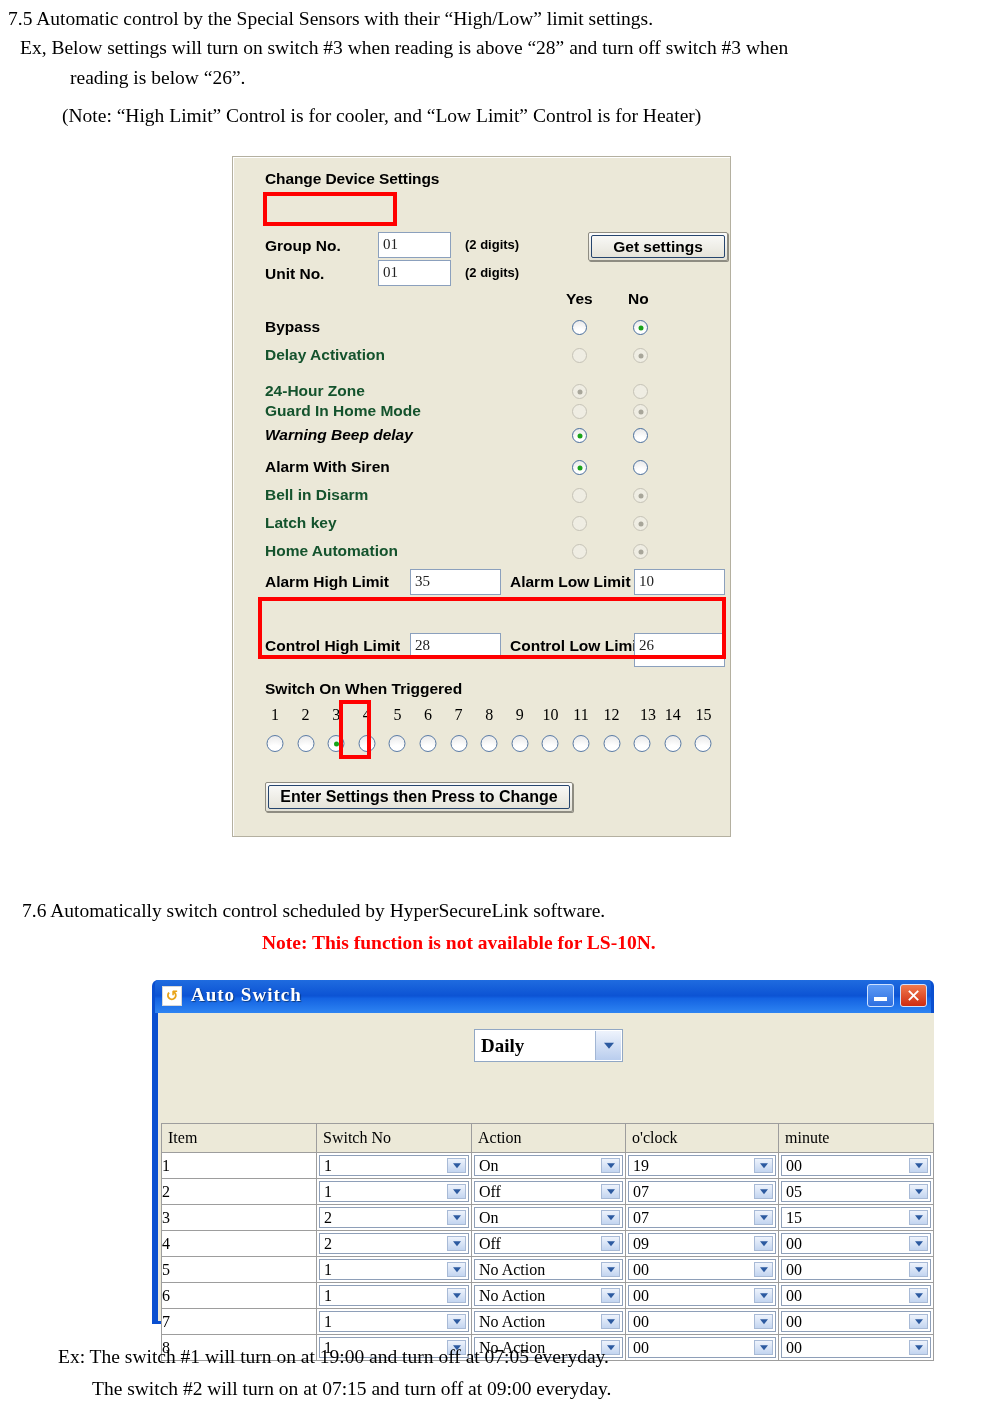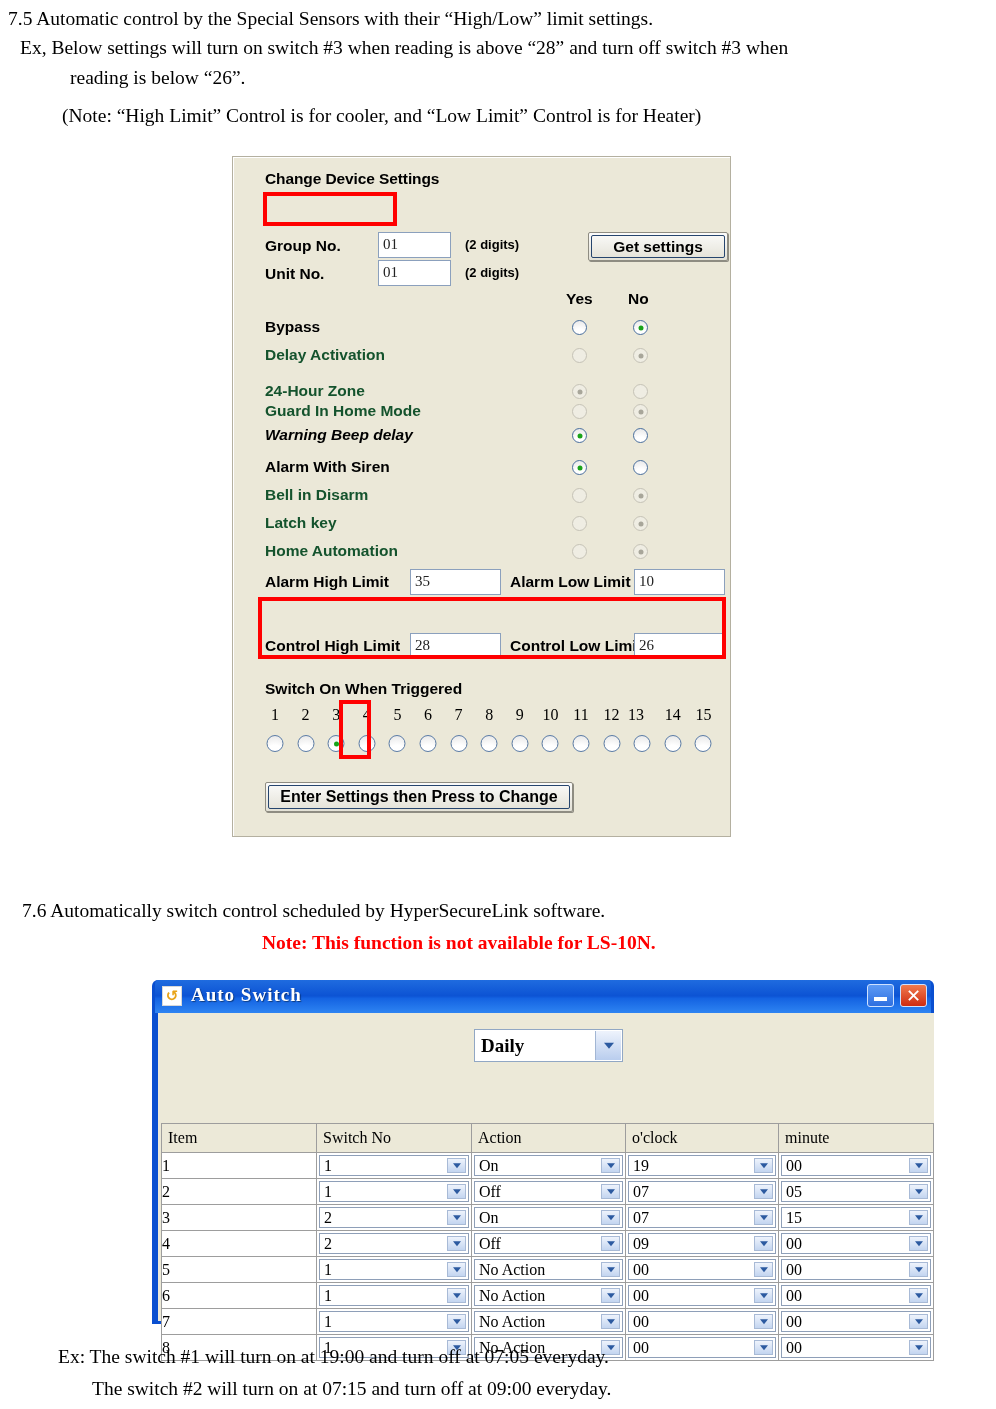--- a/index.html
+++ b/index.html
@@ -523,40 +523,40 @@
     <div class="txtbox" style="left:177px; top:0px; width:91px; height:26px;">35</div>
     <div class="field-label" style="left:277px; top:4px;">Alarm Low Limit</div>
     <div class="txtbox" style="left:401px; top:0px; width:91px; height:26px;">10</div>
   </div>
 
 
   <div class="lim-row" style="top:476px;">
     <div class="field-label" style="left:32px; top:4px;">Control High Limit</div>
     <div class="txtbox" style="left:177px; top:0px; width:91px; height:26px;">28</div>
     <div class="field-label" style="left:277px; top:4px;">Control Low Limit</div>
-    <div class="txtbox" style="left:401px; top:0px; width:91px; height:26px;">26</div>
+    <div class="txtbox" style="left:401px; top:0px; width:91px; height:34px;">26</div>
   </div>
 
   <div id="control-highlight"></div>
 
   <div id="switch-title">Switch On When Triggered</div>
   <div id="switch-nums">
       <div class="sw-num" style="left: 42px;">1</div>
       <div class="sw-num" style="left: 72.6px;">2</div>
       <div class="sw-num" style="left: 103.2px;">3</div>
       <div class="sw-num" style="left: 133.8px;">4</div>
       <div class="sw-num" style="left: 164.4px;">5</div>
       <div class="sw-num" style="left: 195px;">6</div>
       <div class="sw-num" style="left: 225.6px;">7</div>
       <div class="sw-num" style="left: 256.2px;">8</div>
       <div class="sw-num" style="left: 286.8px;">9</div>
       <div class="sw-num" style="left: 317.4px;">10</div>
       <div class="sw-num" style="left: 348px;">11</div>
       <div class="sw-num" style="left: 378.6px;">12</div>
-      <div class="sw-num" style="left: 403px; text-align: right;">13</div>
+      <div class="sw-num" style="left: 415px; text-align: right;">13</div>
       <div class="sw-num" style="left: 439.8px;">14</div>
       <div class="sw-num" style="left: 470.4px;">15</div>
     </div>
   <div id="switch-radios">
       <div class="sw-radio" style="left: 42px;"></div>
       <div class="sw-radio" style="left: 72.6px;"></div>
       <div class="sw-radio on" style="left: 103.2px;"></div>
       <div class="sw-radio" style="left: 133.8px;"></div>
       <div class="sw-radio" style="left: 164.4px;"></div>
       <div class="sw-radio" style="left: 195px;"></div>

